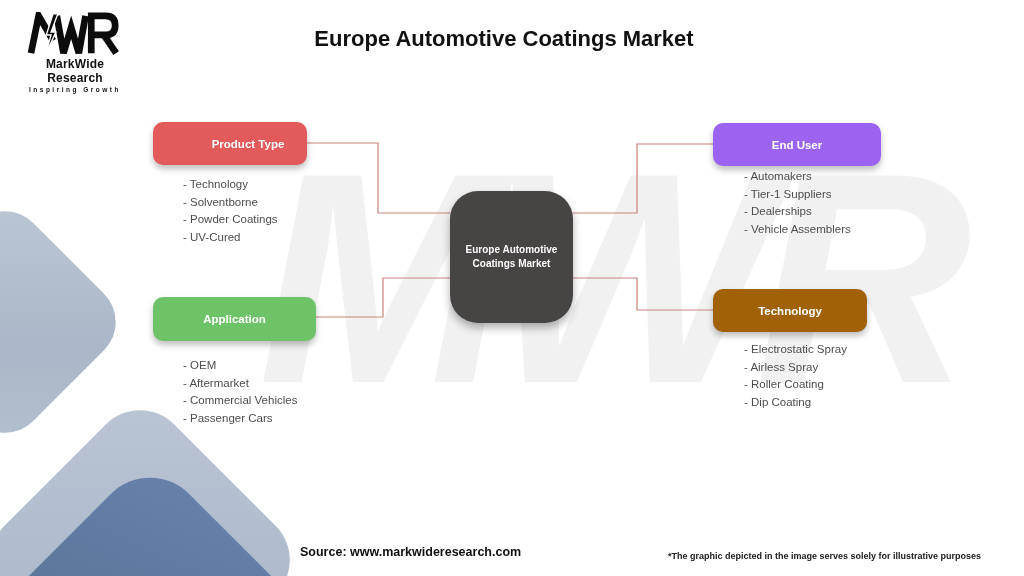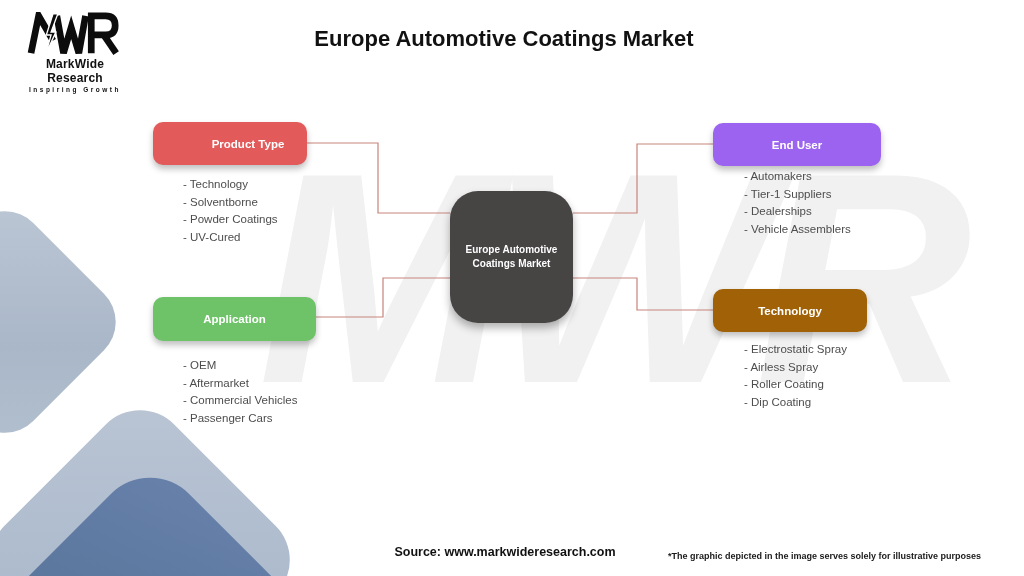--- a/index.html
+++ b/index.html
@@ -62,21 +62,21 @@
   .center-node {
     position:absolute; left:450px; top:191px; width:123px; height:132px; z-index:4;
     background:#474444; border-radius:28px;
     display:flex; flex-direction:column; align-items:center; justify-content:center;
     color:#fff; font-size:10px; font-weight:bold; text-align:center; line-height:14px;
     box-shadow:0 5px 9px rgba(0,0,0,0.3);
   }
 
   
   .source-line {
-    position:absolute; left:300px; top:545px; width:410px; text-align:center;
+    position:absolute; left:300px; top:545px; width:410px; 
     font-size:12.5px; font-weight:bold; z-index:5;
   }
   .disclaimer {
     position:absolute; left:668px; top:551px; width:350px;
     font-size:9px; font-weight:bold; color:#1a1a1a; z-index:5;
   }
 </style>
 </head>
 <body>
 

